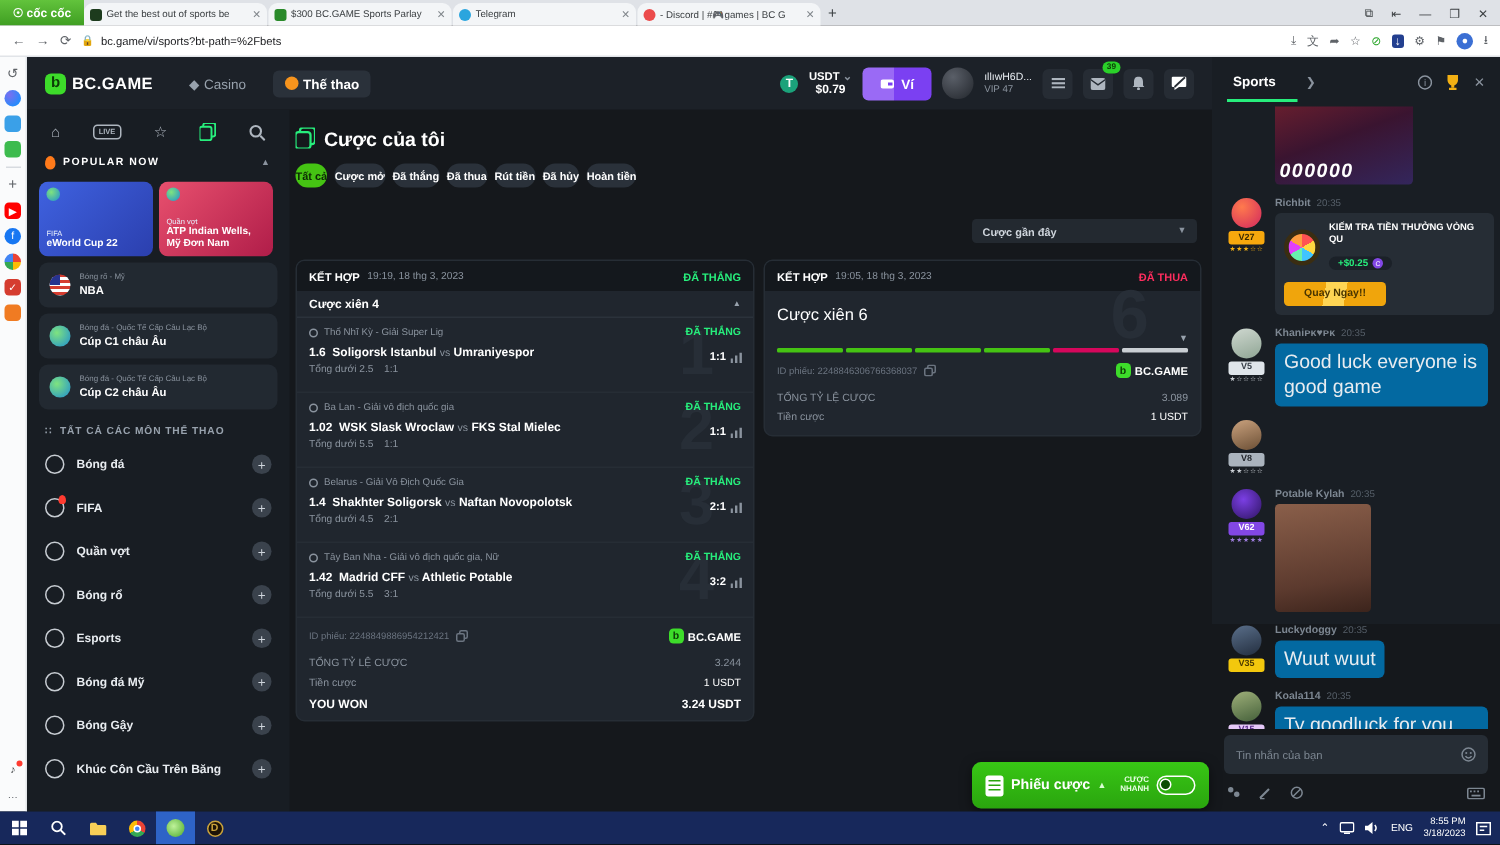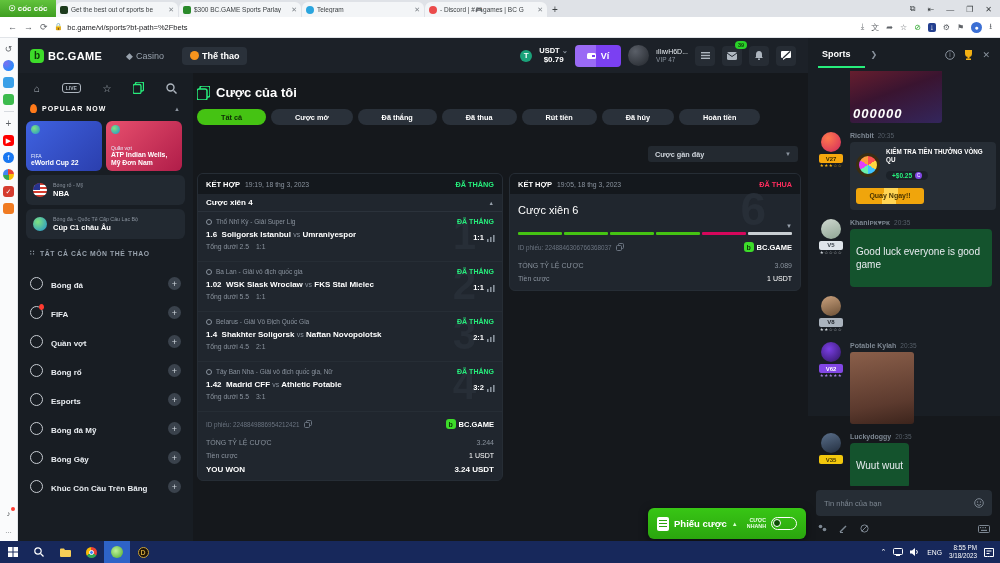--- a/index.html
+++ b/index.html
@@ -55,31 +55,31 @@
 .pcard{flex:none;width:76px;border-radius:6px;padding:5px 5px 4px 5px;display:flex;flex-direction:column;justify-content:flex-end;position:relative;overflow:hidden}
 .pcard .gl{position:absolute;top:4px;left:5px;width:9px;height:9px;border-radius:50%;background:radial-gradient(circle at 35% 35%,#7fe37f,#1e8fd0)}
 .pcard .ptag{font-size:5px;color:#e6eefc}
 .pcard .ptitle{font-size:6.8px;font-weight:bold;color:#fff;line-height:1.15}
 .tile{margin:4px 8px;height:30px;background:#222931;border-radius:6px;display:flex;align-items:center;gap:6px;padding:0 7px}
 .tico{width:14px;height:14px;border-radius:50%;flex:none}
 .tcol{display:flex;flex-direction:column;line-height:1.3;overflow:hidden;white-space:nowrap}
 .tcol .tl{font-size:5.3px;color:#8a939e}
 .tcol .tn{font-size:7.5px;font-weight:bold;color:#fff}
 #allsports{display:flex;align-items:center;gap:5px;margin:10px 12px 4px;color:#98a2ad;font-size:6.8px;font-weight:bold;letter-spacing:.6px}
-.sportrow{height:29px;display:flex;align-items:flex-end;gap:8px;padding:0 12px}
+.sportrow{height:29px;display:flex;align-items:center;gap:8px;padding:0 12px}
 .spico{width:13px;height:13px;border-radius:50%;border:1px solid #c7ccd2;flex:none;position:relative}
 .spico.fifa::after{content:"";position:absolute;top:-3px;right:-2px;width:5px;height:6px;background:#ff3b30;border-radius:50% 50% 50% 50%/60% 60% 40% 40%}
 .sportrow .sl{font-size:8px;font-weight:bold;color:#e8ecf0}
 .plus{margin-left:auto;width:13px;height:13px;border-radius:50%;background:#3a424c;color:#cfd5dc;font-size:9px;display:flex;align-items:center;justify-content:center}
 
 #main{position:absolute;left:175px;top:35px;width:615px;height:468px}
-#titlerow{display:flex;align-items:center;gap:6px;padding:12px 0 0 4px}
+#titlerow{display:flex;align-items:flex-start;gap:6px;padding:12px 0 0 4px}
 #titlerow .t{color:#fff;font-size:13px;font-weight:bold}
 #filterrow{display:flex;align-items:center;gap:5px;padding:9px 0 0 4px}
-.pill{height:16px;border-radius:9px;background:#2a313a;color:#fff;font-size:7.3px;display:flex;align-items:center;padding:0 24px;font-weight:bold}
+.pill{height:16px;border-radius:9px;background:#2a313a;color:#fff;font-size:7.3px;display:flex;align-items:center;padding:0 0;font-weight:bold}
 .pill.active{background:#45c313;color:#0d2a05}
 #sortbox{position:absolute;right:10px;top:73px;width:150px;height:16px;background:#232930;border-radius:3px;display:flex;align-items:center;padding:0 7px;color:#cfd5dc;font-size:7.3px;font-weight:bold}
 #sortbox .sv{margin-left:auto;font-size:6px;color:#8a939e}
 .betcard{position:absolute;top:100px;background:#20262e;border-radius:6px;overflow:hidden;border:1px solid #262d35}
 #card1{left:4px;width:306px;height:308px}
 #card2{left:316px;width:292px;height:118px}
 .chead{height:20px;background:#14181d;display:flex;align-items:center;padding:0 8px;gap:5px}
 .chead .kt{color:#fff;font-size:7.5px;font-weight:bold}
 .chead .tm{color:#8a939e;font-size:6.8px}
 .stat-w{margin-left:auto;color:#27ee7c;font-size:7.3px;font-weight:bold}
@@ -133,21 +133,21 @@
 .meme{margin-left:34px;margin-top:-4px;width:92px;height:56px;border-radius:3px;background:linear-gradient(160deg,#6b1f2e,#3a1430 45%,#33265c);position:relative;overflow:hidden}
 .meme .mtx{position:absolute;left:3px;bottom:2px;color:#fff;font-size:13px;font-weight:bold;font-style:italic;letter-spacing:1px}
 .msg{display:flex;margin-top:9px}
 .mleft{width:30px;flex:none;display:flex;flex-direction:column;align-items:center}
 .mava{width:20px;height:20px;border-radius:50%}
 .mvip{margin-top:2px;min-width:24px;height:9px;border-radius:2px;font-size:6px;font-weight:bold;display:flex;align-items:center;justify-content:center;padding:0 2px}
 .mstars{font-size:4.5px;letter-spacing:.5px;line-height:1.4}
 .mright{flex:1;padding-left:4px;min-width:0}
 .mname{font-size:7px;font-weight:bold;color:#7d8792}
 .mname .mt{font-weight:normal;font-size:6.5px;color:#565f69;margin-left:4px}
-.mbubble{margin-top:3px;display:inline-block;background:#14532d;border-radius:4px;padding:16px 6px;font-size:10px;color:#e8ecf0;line-height:1.3}
+.mbubble{margin-top:3px;display:inline-block;background:#0369a1;border-radius:4px;padding:4px 6px;font-size:13px;color:#e8ecf0;line-height:1.3}
 .mention{color:#27ee7c}
 .promo{margin-top:3px;background:#262d35;border-radius:4px;padding:6px;width:146px}
 .prow{display:flex;gap:6px;align-items:center}
 .wheel{width:24px;height:24px;border-radius:50%;flex:none;background:conic-gradient(#ff5252 0 60deg,#ffd740 60deg 120deg,#40c4ff 120deg 180deg,#69f0ae 180deg 240deg,#e040fb 240deg 300deg,#ff9e40 300deg 360deg);border:3px solid #3a2d12}
 .pcol{min-width:0}
 .ptl{color:#fff;font-size:6.3px;font-weight:bold;line-height:1.25}
 .apill{margin-top:3px;background:#1b2128;border-radius:7px;display:inline-flex;align-items:center;gap:3px;padding:1px 6px}
 .apill .amt{color:#27ee7c;font-size:6.5px;font-weight:bold}
 .apill .ccoin{width:7px;height:7px;border-radius:50%;background:#8247e5;color:#fff;font-size:4.5px;display:flex;align-items:center;justify-content:center}
 .pbtn{margin-top:6px;width:68px;height:16px;background:linear-gradient(100deg,#f0a50c 0 40%,#ffd554 40% 60%,#f0a50c 60%);border-radius:3px;color:#4a3500;font-size:7px;font-weight:bold;display:flex;align-items:center;justify-content:center}
@@ -344,20 +344,27 @@
         <div class="tcol">
             <span class="tl">Bóng rổ - Mỹ</span>
             <span class="tn">NBA</span>
           </div>
       </div>
       <div class="tile">
         <span class="tico" style="background:radial-gradient(circle at 35% 35%,#7fe37f,#1e8fd0)"></span>
         <div class="tcol">
             <span class="tl">Bóng đá - Quốc Tế Cấp Câu Lạc Bộ</span>
             <span class="tn">Cúp C1 châu Âu</span>
+          </div>
+      </div>
+      <div class="tile">
+        <span class="tico" style="background:radial-gradient(circle at 35% 35%,#7fe37f,#1e8fd0)"></span>
+        <div class="tcol">
+            <span class="tl">Bóng đá - Quốc Tế Cấp Câu Lạc Bộ</span>
+            <span class="tn">Cúp C2 châu Âu</span>
           </div>
       </div>
       <div id="allsports">
           <span>∷</span>
           <span>TẤT CẢ CÁC MÔN THỂ THAO</span>
         </div>
       <div class="sportrow">
           <span class="spico"></span>
           <span class="sl">Bóng đá</span>
           <span class="plus">+</span>

